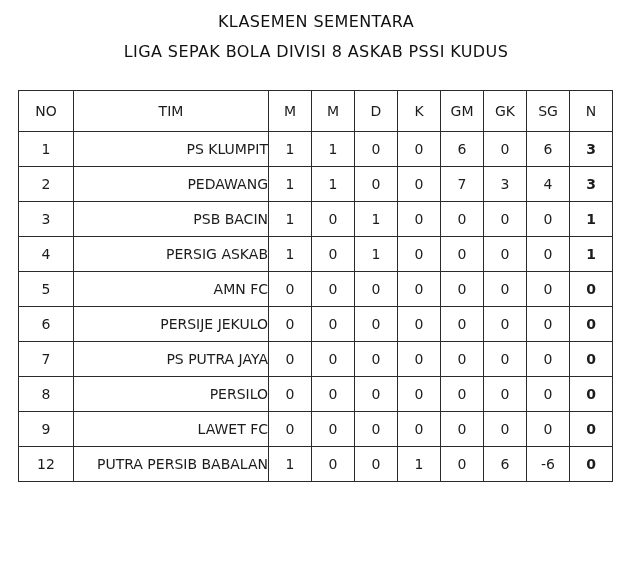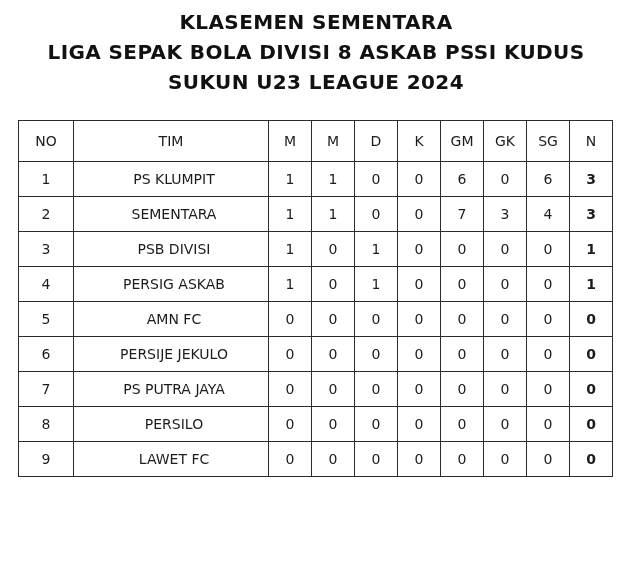--- a/index.html
+++ b/index.html
@@ -15,22 +15,22 @@
   .page {
     width: 632px;
     height: 587px;
     position: relative;
   }
   .titles {
     padding-top: 7px;
     text-align: center;
   }
   .title-line {
-    font-size: 20px;
-    font-weight: bold;
+    font-size: 16px;
+    font-weight: normal;
     line-height: 30px;
     letter-spacing: 0.4px;
     color: #111111;
     white-space: nowrap;
   }
   table.standings {
     border-collapse: collapse;
     table-layout: fixed;
     margin-left: 18px;
     margin-top: 23px;
@@ -47,36 +47,35 @@
     white-space: nowrap;
     color: #1c1c1c;
   }
   table.standings thead th {
     height: 40px;
   }
   table.standings tbody td {
     height: 34px;
   }
   table.standings td.col-tim {
-    text-align: center;
+    text-align: right;
     padding-left: 6px;
   }
   table.standings td.col-n {
     font-weight: bold;
   }
 </style>
 </head>
 <body>
 
 <div class="page">
 
   <div class="titles">
     <div class="title-line">KLASEMEN SEMENTARA</div>
     <div class="title-line">LIGA SEPAK BOLA DIVISI 8 ASKAB PSSI KUDUS</div>
-    <div class="title-line">SUKUN U23 LEAGUE 2024</div>
   </div>
 
   <table class="standings">
     <colgroup>
       <col style="width:55px">
       <col style="width:195px">
       <col style="width:43px">
       <col style="width:43px">
       <col style="width:43px">
       <col style="width:43px">
@@ -107,33 +106,33 @@
           <td class="col-m2">1</td>
           <td class="col-d">0</td>
           <td class="col-k">0</td>
           <td class="col-gm">6</td>
           <td class="col-gk">0</td>
           <td class="col-sg">6</td>
           <td class="col-n">3</td>
         </tr>
         <tr>
           <td class="col-no">2</td>
-          <td class="col-tim">SEMENTARA</td>
+          <td class="col-tim">PEDAWANG</td>
           <td class="col-m1">1</td>
           <td class="col-m2">1</td>
           <td class="col-d">0</td>
           <td class="col-k">0</td>
           <td class="col-gm">7</td>
           <td class="col-gk">3</td>
           <td class="col-sg">4</td>
           <td class="col-n">3</td>
         </tr>
         <tr>
           <td class="col-no">3</td>
-          <td class="col-tim">PSB DIVISI</td>
+          <td class="col-tim">PSB BACIN</td>
           <td class="col-m1">1</td>
           <td class="col-m2">0</td>
           <td class="col-d">1</td>
           <td class="col-k">0</td>
           <td class="col-gm">0</td>
           <td class="col-gk">0</td>
           <td class="col-sg">0</td>
           <td class="col-n">1</td>
         </tr>
         <tr>
@@ -201,16 +200,28 @@
           <td class="col-tim">LAWET FC</td>
           <td class="col-m1">0</td>
           <td class="col-m2">0</td>
           <td class="col-d">0</td>
           <td class="col-k">0</td>
           <td class="col-gm">0</td>
           <td class="col-gk">0</td>
           <td class="col-sg">0</td>
           <td class="col-n">0</td>
         </tr>
+        <tr>
+          <td class="col-no">12</td>
+          <td class="col-tim">PUTRA PERSIB BABALAN</td>
+          <td class="col-m1">1</td>
+          <td class="col-m2">0</td>
+          <td class="col-d">0</td>
+          <td class="col-k">1</td>
+          <td class="col-gm">0</td>
+          <td class="col-gk">6</td>
+          <td class="col-sg">-6</td>
+          <td class="col-n">0</td>
+        </tr>
       </tbody>
   </table>
 
 </div>
 
 </body></html>

